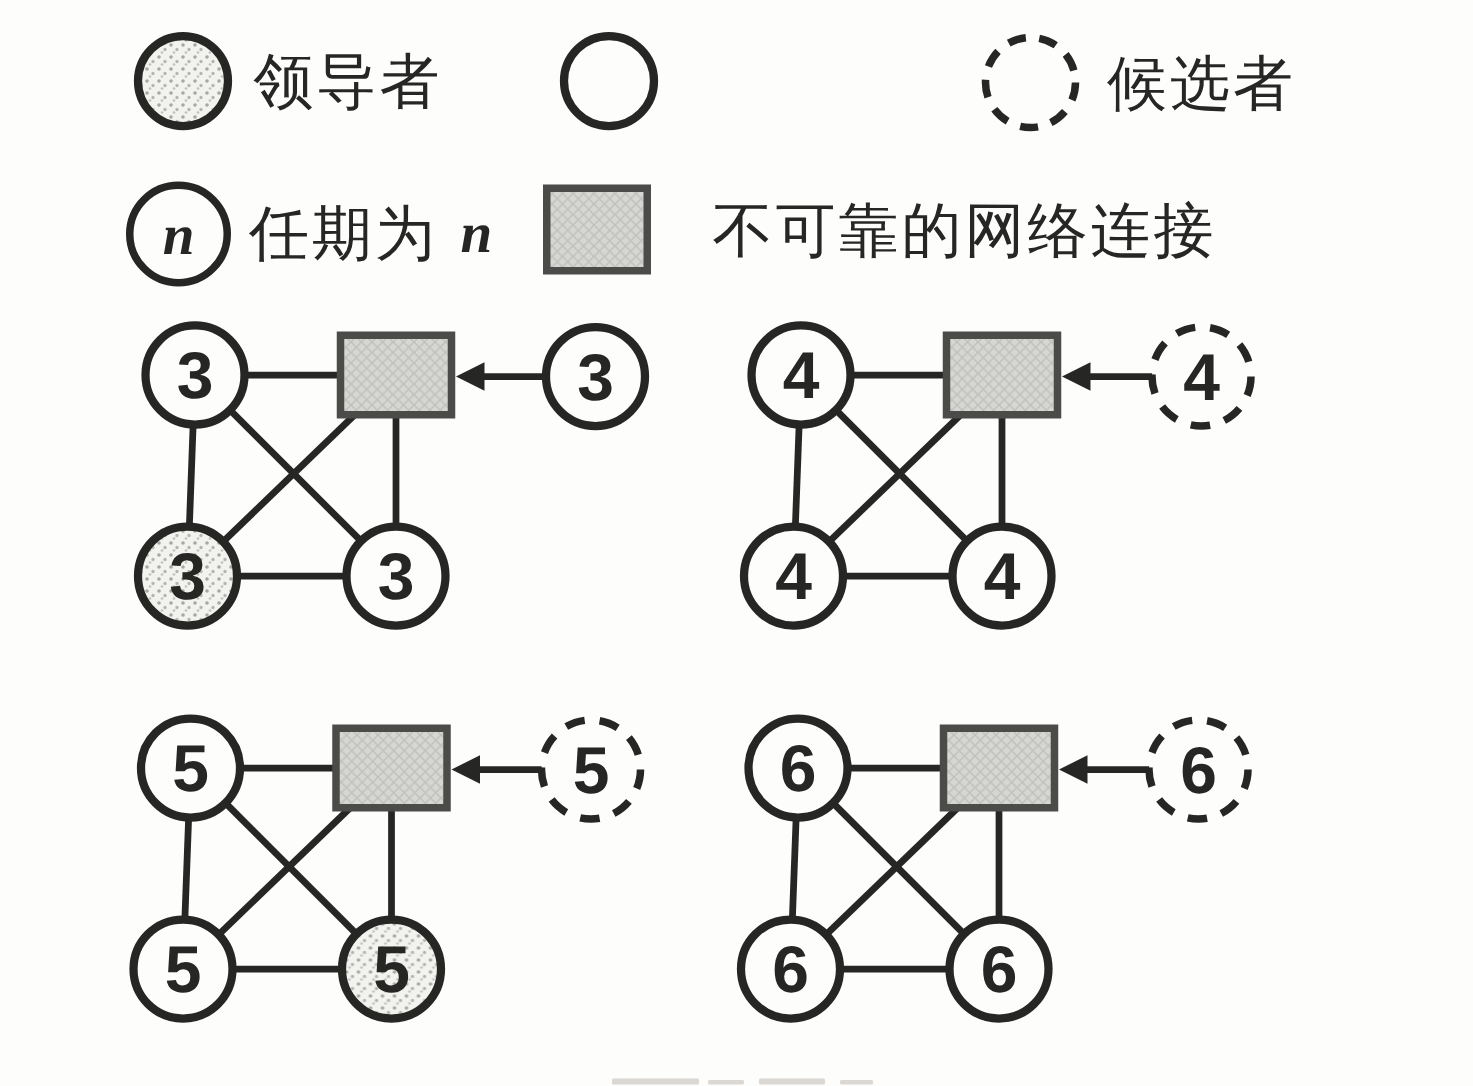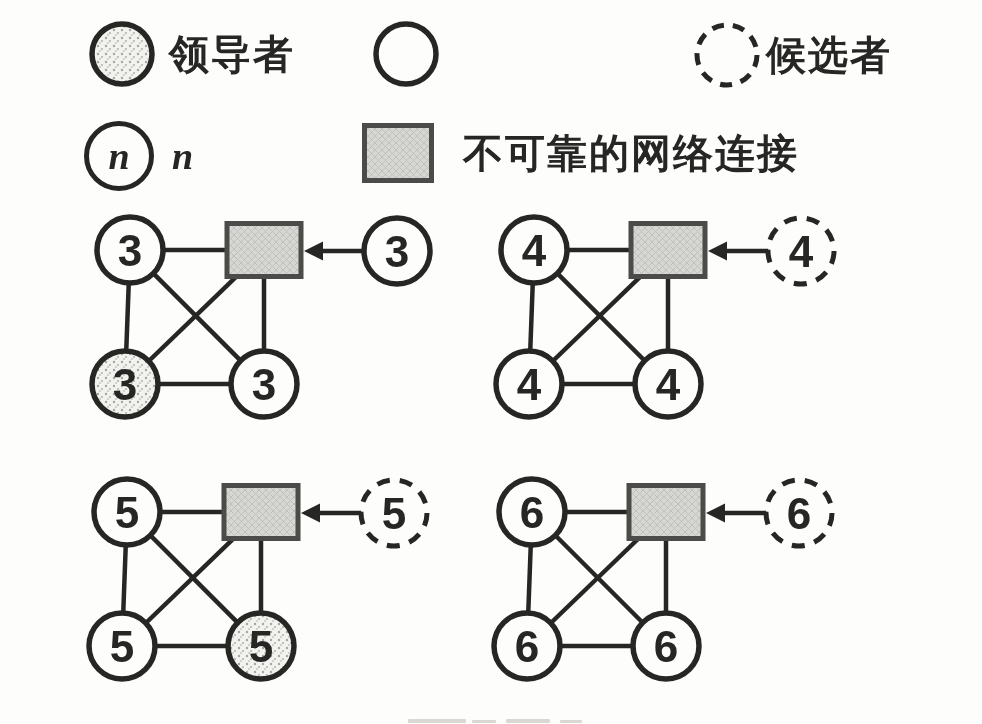--- a/index.html
+++ b/index.html
@@ -5,21 +5,21 @@
   html,body{margin:0;padding:0;}
   body{
     width:982px;height:724px;position:relative;overflow:hidden;
     background:#fdfdfb;
     font-family:"Liberation Sans",sans-serif;
   }
   .legend-item{
     position:absolute;display:flex;align-items:center;gap:13px;
   }
   .legend-label{
-    font-size:40px;font-weight:700;color:#262624;letter-spacing:2px;white-space:nowrap;
+    font-size:40px;font-weight:400;color:#262624;letter-spacing:2px;white-space:nowrap;
   }
   .term-var{
     font-size:38px;font-weight:700;font-style:italic;color:#262624;
     font-family:"Liberation Serif",serif;margin-left:6px;
   }
   svg.net{position:absolute;}
   .frag{position:absolute;background:#cfcac4;opacity:.75;border-radius:1px;}
 </style>
 </head>
 <body>
@@ -45,36 +45,37 @@
   </svg>
   <span class="legend-label">领导者</span>
 </div>
 
 <div class="legend-item" style="left:372px;top:20px">
   <svg width="68" height="68">
     <circle cx="34" cy="34" r="30" fill="#fdfdfb" stroke="#262624" stroke-width="5.5"></circle>
   </svg>
 </div>
 
-<div class="legend-item" style="left:692px;top:20px;gap:4px">
+<div class="legend-item" style="left:652px;top:20px;gap:16px">
   <svg width="70" height="70">
     <circle cx="35" cy="35" r="30" fill="#fdfdfb" stroke="#262624" stroke-width="5" stroke-dasharray="12 9"></circle>
   </svg>
   <span class="legend-label">候选者</span>
 </div>
 
 <div class="legend-item" style="left:82px;top:118px;gap:9px">
   <svg width="75" height="75">
     <circle cx="37" cy="38" r="32.5" fill="#fdfdfb" stroke="#262624" stroke-width="5"></circle>
     <text x="37" y="51" text-anchor="middle" font-size="38" font-style="italic" font-weight="700" font-family="'Liberation Serif',serif" fill="#262624">n</text>
   </svg>
+  <span class="legend-label">任期为</span>
   <span class="term-var">n</span>
 </div>
 
-<div class="legend-item" style="left:361px;top:122px;gap:28px">
+<div class="legend-item" style="left:361px;top:122px;gap:40px">
   <svg width="74" height="62">
     <rect x="3.5" y="3.5" width="67" height="55" fill="url(#hatch)" stroke="#4b4b49" stroke-width="5"></rect>
   </svg>
   <span class="legend-label">不可靠的网络连接</span>
 </div>
 
 <div id="diagrams">
     <svg class="net" width="360" height="226" viewBox="0 0 360 226" style="left:80px;top:200px">
       <line x1="50" y1="50" x2="184" y2="50" stroke="#262624" stroke-width="4.5"></line>
       <line x1="50" y1="50" x2="45" y2="184" stroke="#262624" stroke-width="4.5"></line>

